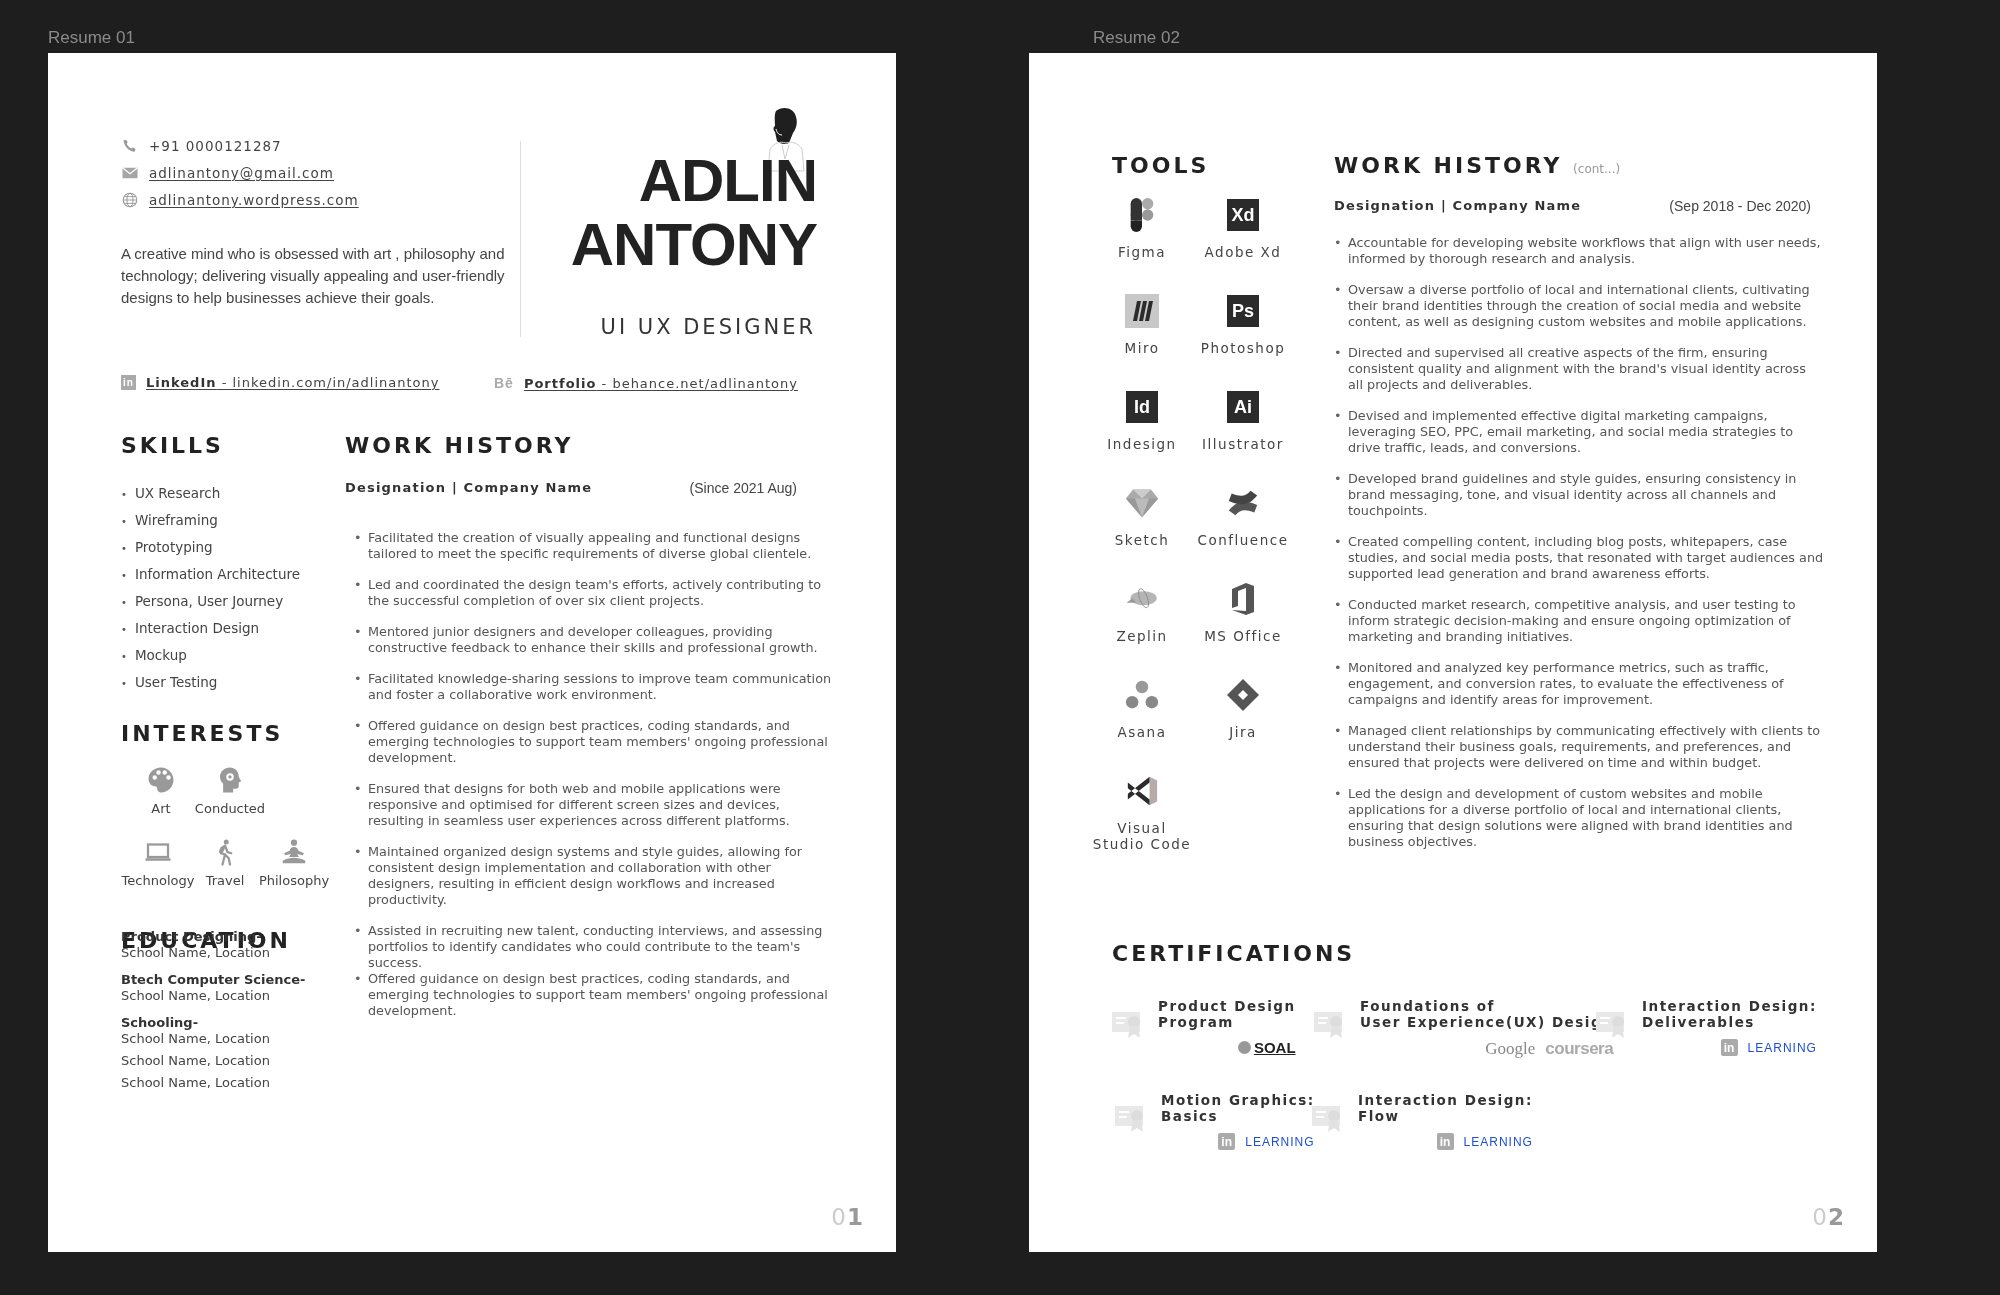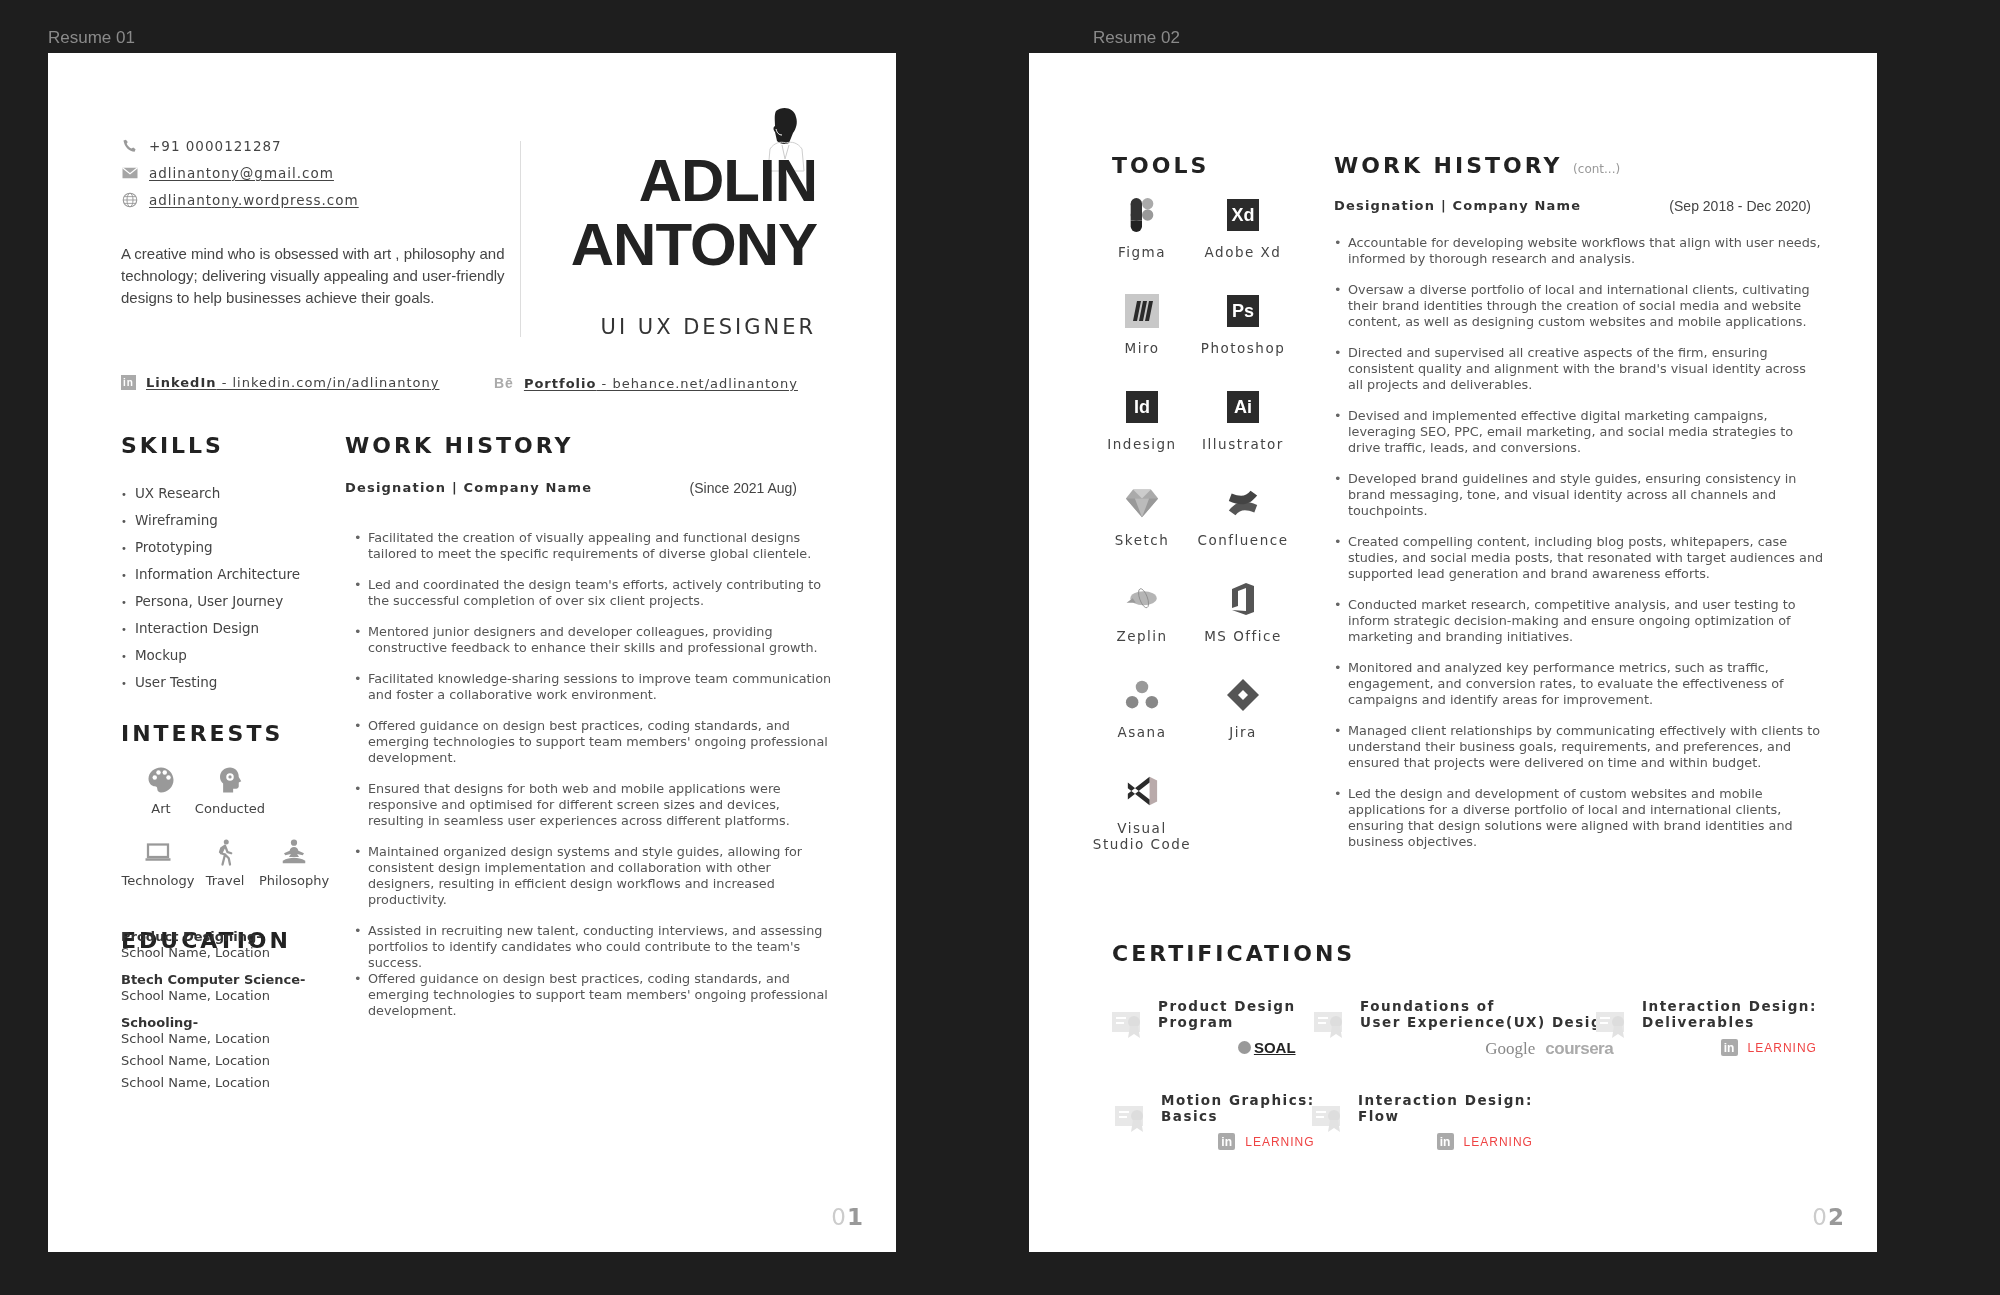--- a/index.html
+++ b/index.html
@@ -53,21 +53,21 @@
   .tool { position: absolute; width: 100px; text-align: center; font-size: 13.5px; letter-spacing: 1.5px; color: #444; }
   .tool .ic { width: 34px; height: 34px; margin: 0 auto 12px auto; display: flex; align-items: center; justify-content: center; }
   .adobe { width: 32px; height: 32px; background: #2b2b2b; color: #fff; font-family: "Liberation Sans", sans-serif; font-weight: bold; font-size: 18px; display: flex; align-items: center; justify-content: center; letter-spacing: 0; }
 
   .cert { position: absolute; display: flex; gap: 14px; }
   .cert .badge { width: 32px; height: 30px; margin-top: 12px; }
   .cert .ttl { font-size: 13.5px; font-weight: bold; letter-spacing: 1.5px; color: #333; line-height: 16px; }
   .cert .issuer { margin-top: 9px; display: flex; align-items: center; gap: 10px; justify-content: flex-end; }
   .li-learn { display: flex; align-items: center; gap: 5px; }
   .li-box { width: 17px; height: 17px; background: #aaa; color: #fff; font-family: "Liberation Sans", sans-serif; font-weight: bold; font-size: 12px; display: flex; align-items: center; justify-content: center; border-radius: 2px; }
-  .li-text { font-family: "Liberation Sans", sans-serif; font-size: 12px; letter-spacing: 1px; color: #ef4444; }
+  .li-text { font-family: "Liberation Sans", sans-serif; font-size: 12px; letter-spacing: 1px; color: #1d4ed8; }
 </style>
 </head>
 <body>
 
 <div class="frame-label" style="left:48px">Resume 01</div>
 <div class="frame-label" style="left:1093px">Resume 02</div>
 
 <div class="page" id="page1">
 
   <div class="contact-row" style="top:84px">

